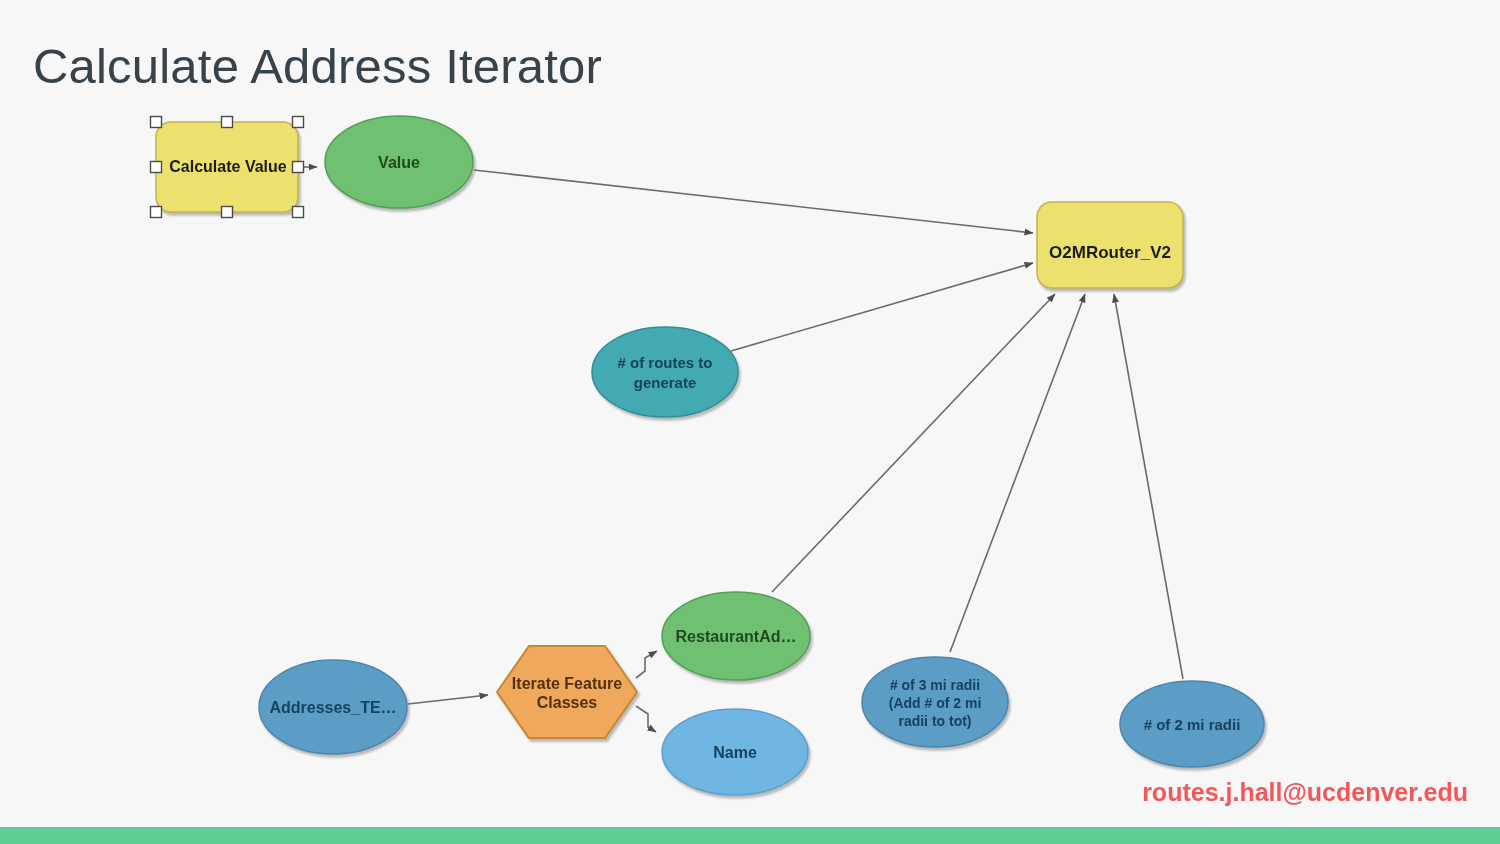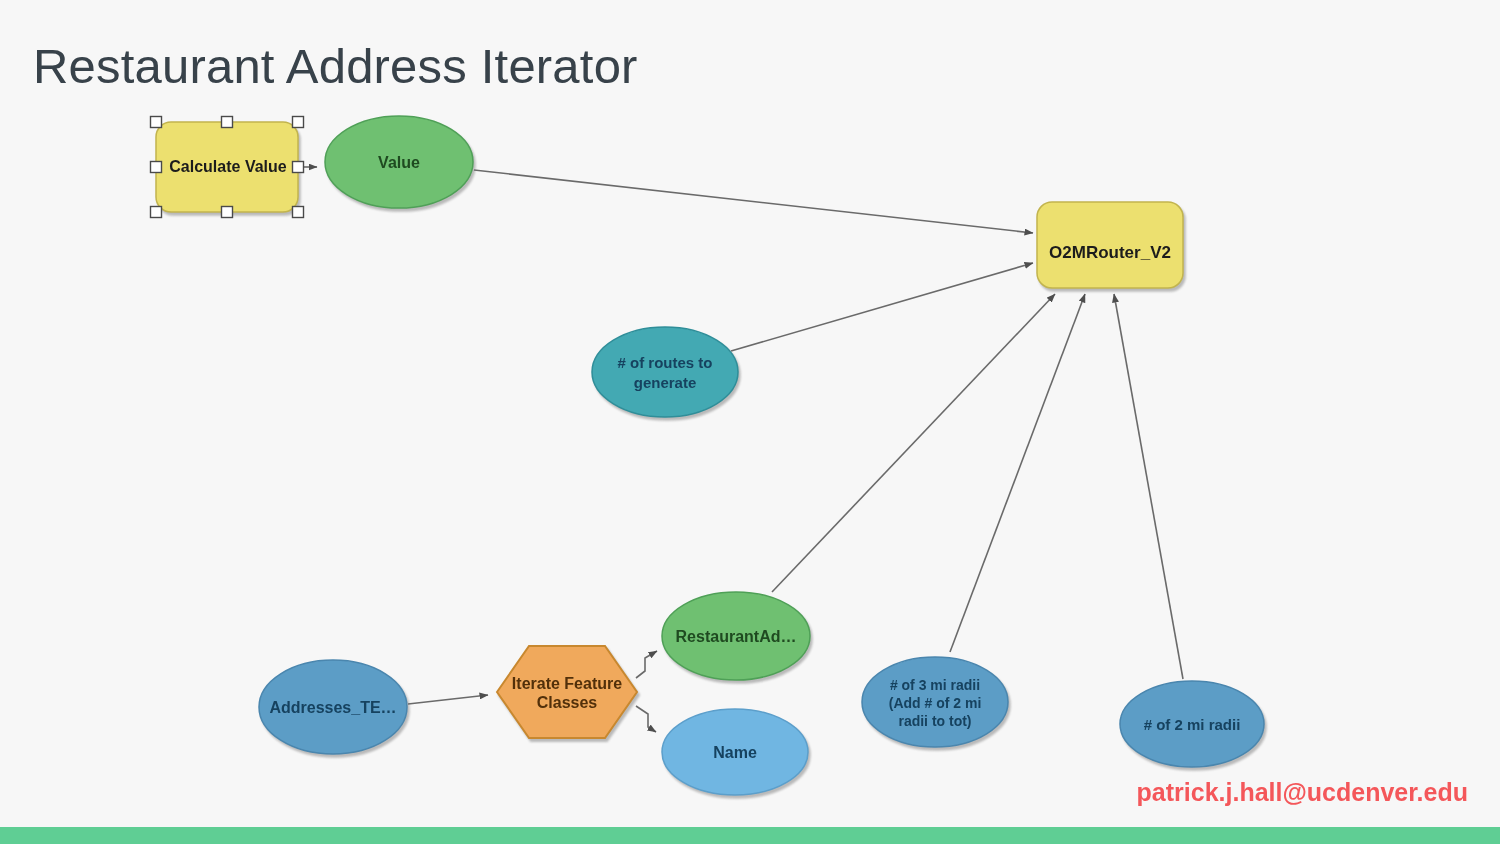--- a/index.html
+++ b/index.html
@@ -31,21 +31,21 @@
   .fs14{font-size:14px;}
   .ink-dark{fill:#1c1c1c;}
   .ink-navy{fill:#16425f;}
   .ink-green{fill:#1f4a20;}
   .ink-brown{fill:#52300a;}
   .handle{fill:#ffffff;stroke:#4a4a4a;stroke-width:1.4;}
 </style>
 </head>
 <body>
 
-<div class="slide-title">Restaurant Address Iterator</div>
+<div class="slide-title">Calculate Address Iterator</div>
 
 <svg width="1500" height="844" viewBox="0 0 1500 844">
   <defs>
     <marker id="arrow" markerWidth="9" markerHeight="7" refX="8.5" refY="3.5" orient="auto" markerUnits="userSpaceOnUse">
       <path d="M0,0 L9,3.5 L0,7 Z" fill="#4e4e4e"></path>
     </marker>
   </defs>
 
   <g>
     <path class="connector" d="M303,167 L317,167" marker-end="url(#arrow)"></path>
@@ -117,14 +117,14 @@
     <text class="node-label fs14 ink-navy" x="935" y="708">(Add # of 2 mi</text>
     <text class="node-label fs14 ink-navy" x="935" y="726">radii to tot)</text>
   </g>
 
   <g>
     <ellipse class="shape" cx="1192" cy="724" rx="72" ry="43" stroke="#4a86ae" stroke-width="1.5" fill="#5c9dc6"></ellipse>
     <text class="node-label ink-navy" x="1192" y="730"># of 2 mi radii</text>
   </g>
 </svg>
 
-<div class="contact-email">patrick.j.hall@ucdenver.edu</div>
+<div class="contact-email">routes.j.hall@ucdenver.edu</div>
 <div class="footer-bar" style="background-color: rgb(95, 206, 148);"></div>
 
 </body></html>

